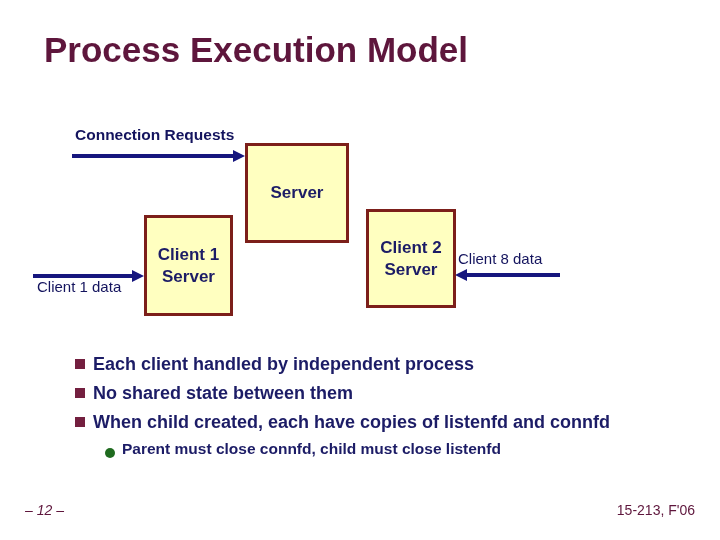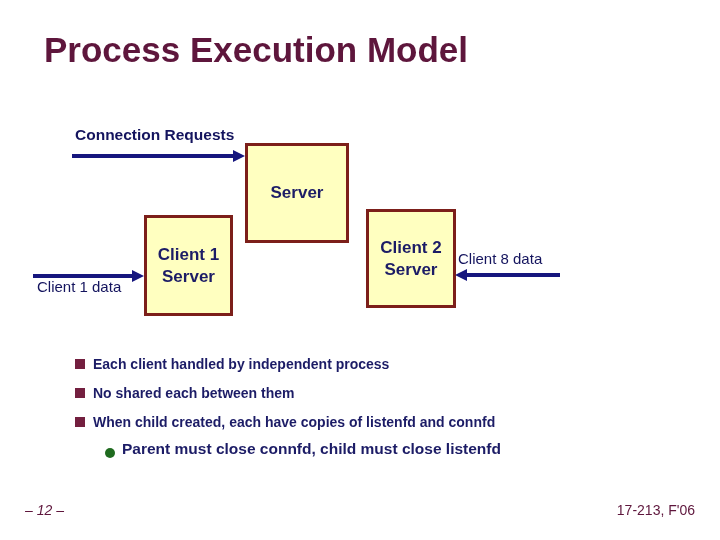--- a/index.html
+++ b/index.html
@@ -62,21 +62,21 @@
     align-items:center;justify-content:center;
     color:var(--body-navy);
     font-weight:bold;font-size:17px;line-height:1.25;
     text-align:center;
   }
 
   
   .bullet-row{
     display:flex;align-items:flex-start;
     color:var(--body-navy);
-    font-weight:bold;font-size:14px;line-height:22px;
+    font-weight:bold;font-size:18px;line-height:22px;
     white-space:nowrap;
   }
   .bullet-row .sq{
     width:10px;height:10px;background:var(--bullet-square-maroon);
     margin:6px 8px 0 0;flex:0 0 auto;
   }
   .sub-bullet-row{
     display:flex;align-items:flex-end;
     color:var(--body-navy);
     font-weight:bold;font-size:15.5px;line-height:19px;
@@ -133,25 +133,25 @@
   <span>Client 2</span>
   <span>Server</span>
 </div>
 
 <div class="abs bullet-row" style="left:75px; top:353px;">
   <span class="sq"></span>
   <span>Each client handled by independent process</span>
 </div>
 <div class="abs bullet-row" style="left:75px; top:382px;">
   <span class="sq"></span>
-  <span>No shared each between them</span>
+  <span>No shared state between them</span>
 </div>
 <div class="abs bullet-row" style="left:75px; top:411px;text-align:center;">
   <span class="sq"></span>
   <span>When child created, each have copies of listenfd and connfd</span>
 </div>
 <div class="abs sub-bullet-row" style="left:105px; top:439px;">
   <span class="dot"></span>
   <span>Parent must close connfd, child must close listenfd</span>
 </div>
 
 <div class="abs footer-left">– 12 –</div>
-<div class="abs footer-right">17-213, F'06</div>
+<div class="abs footer-right">15-213, F'06</div>
 
 </body></html>

